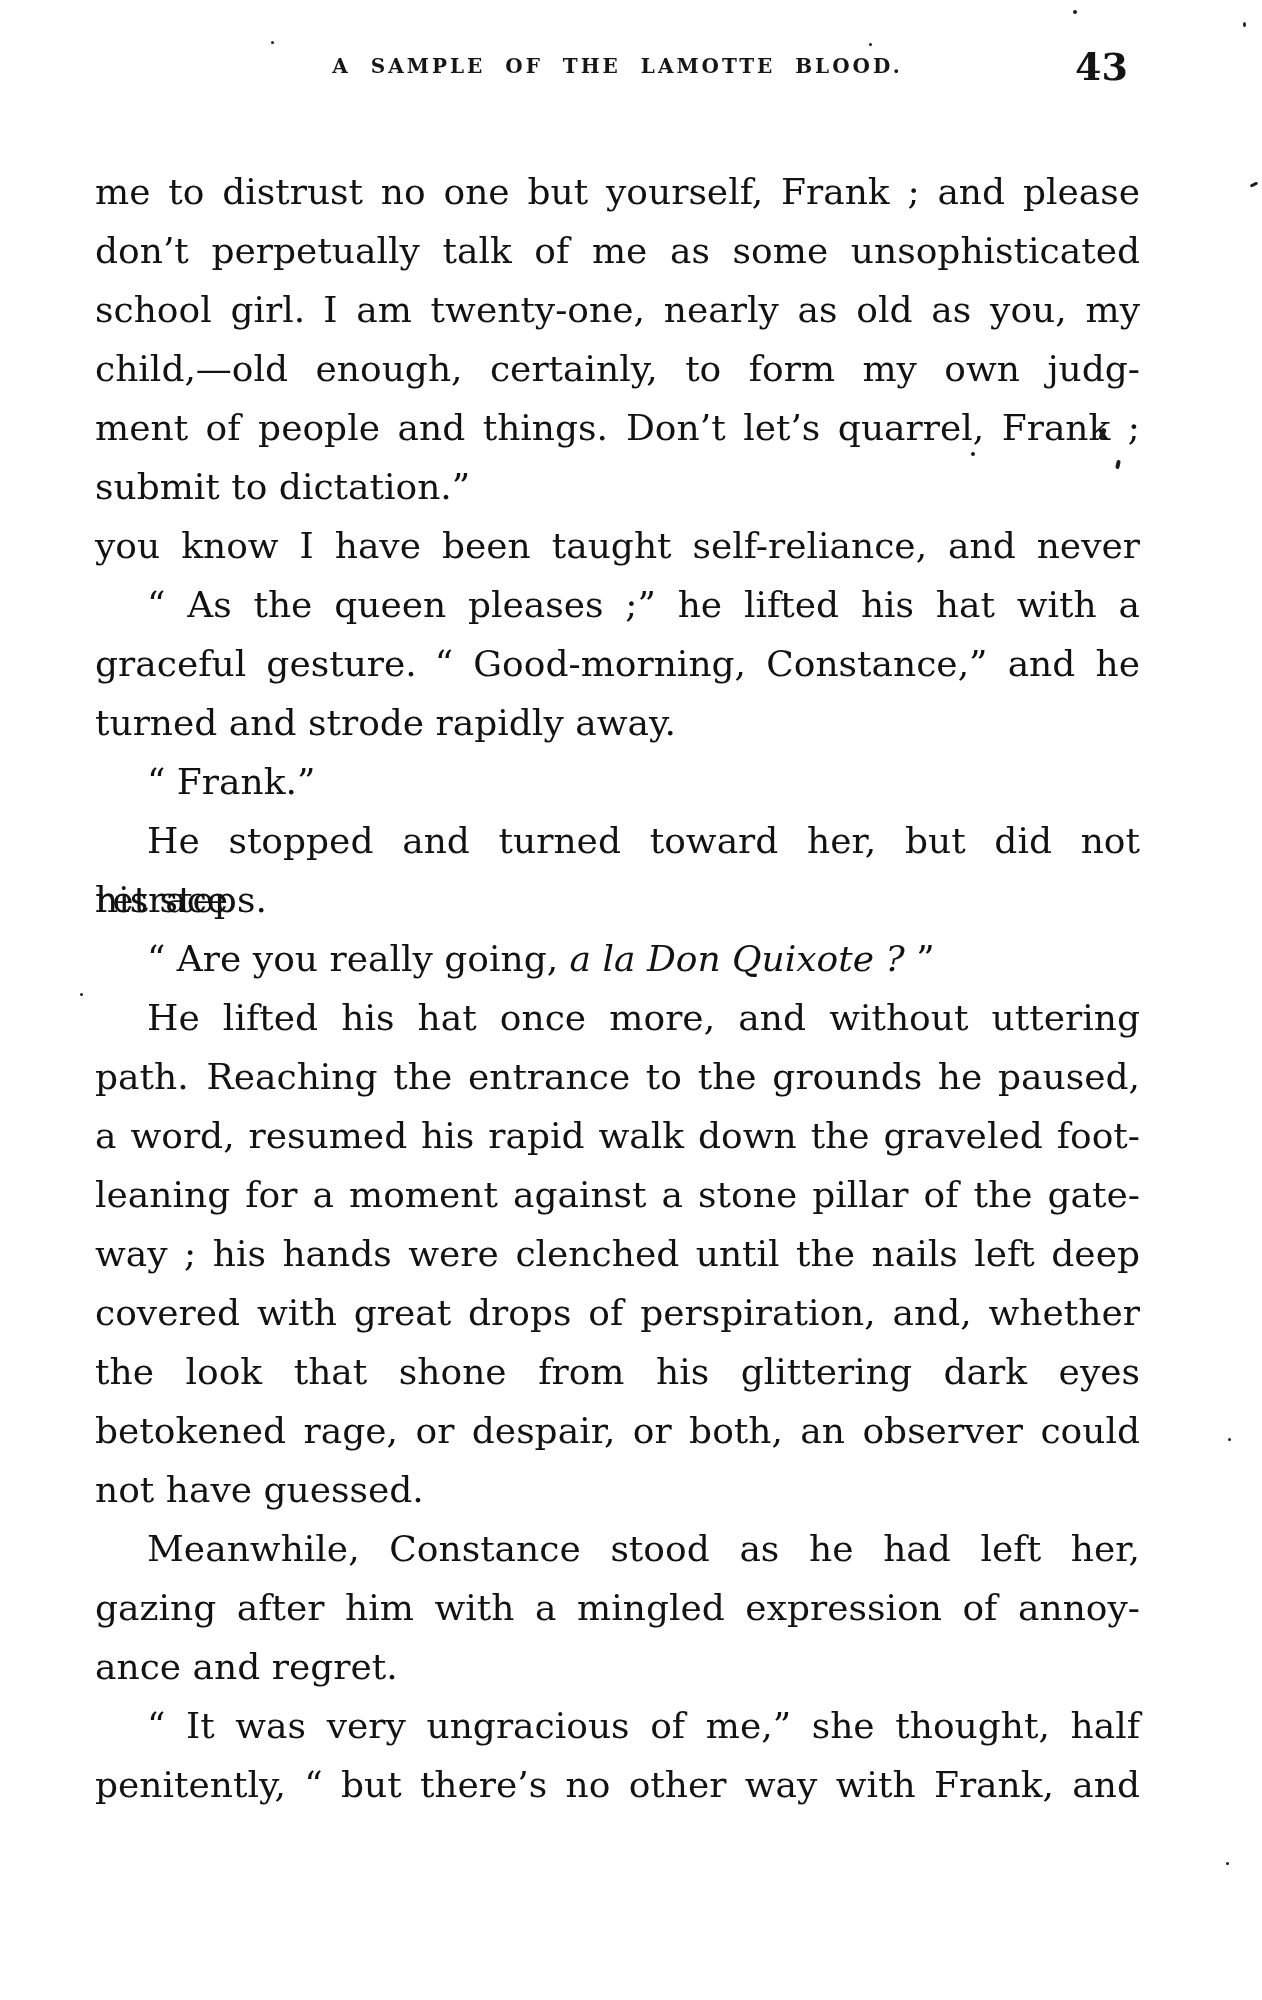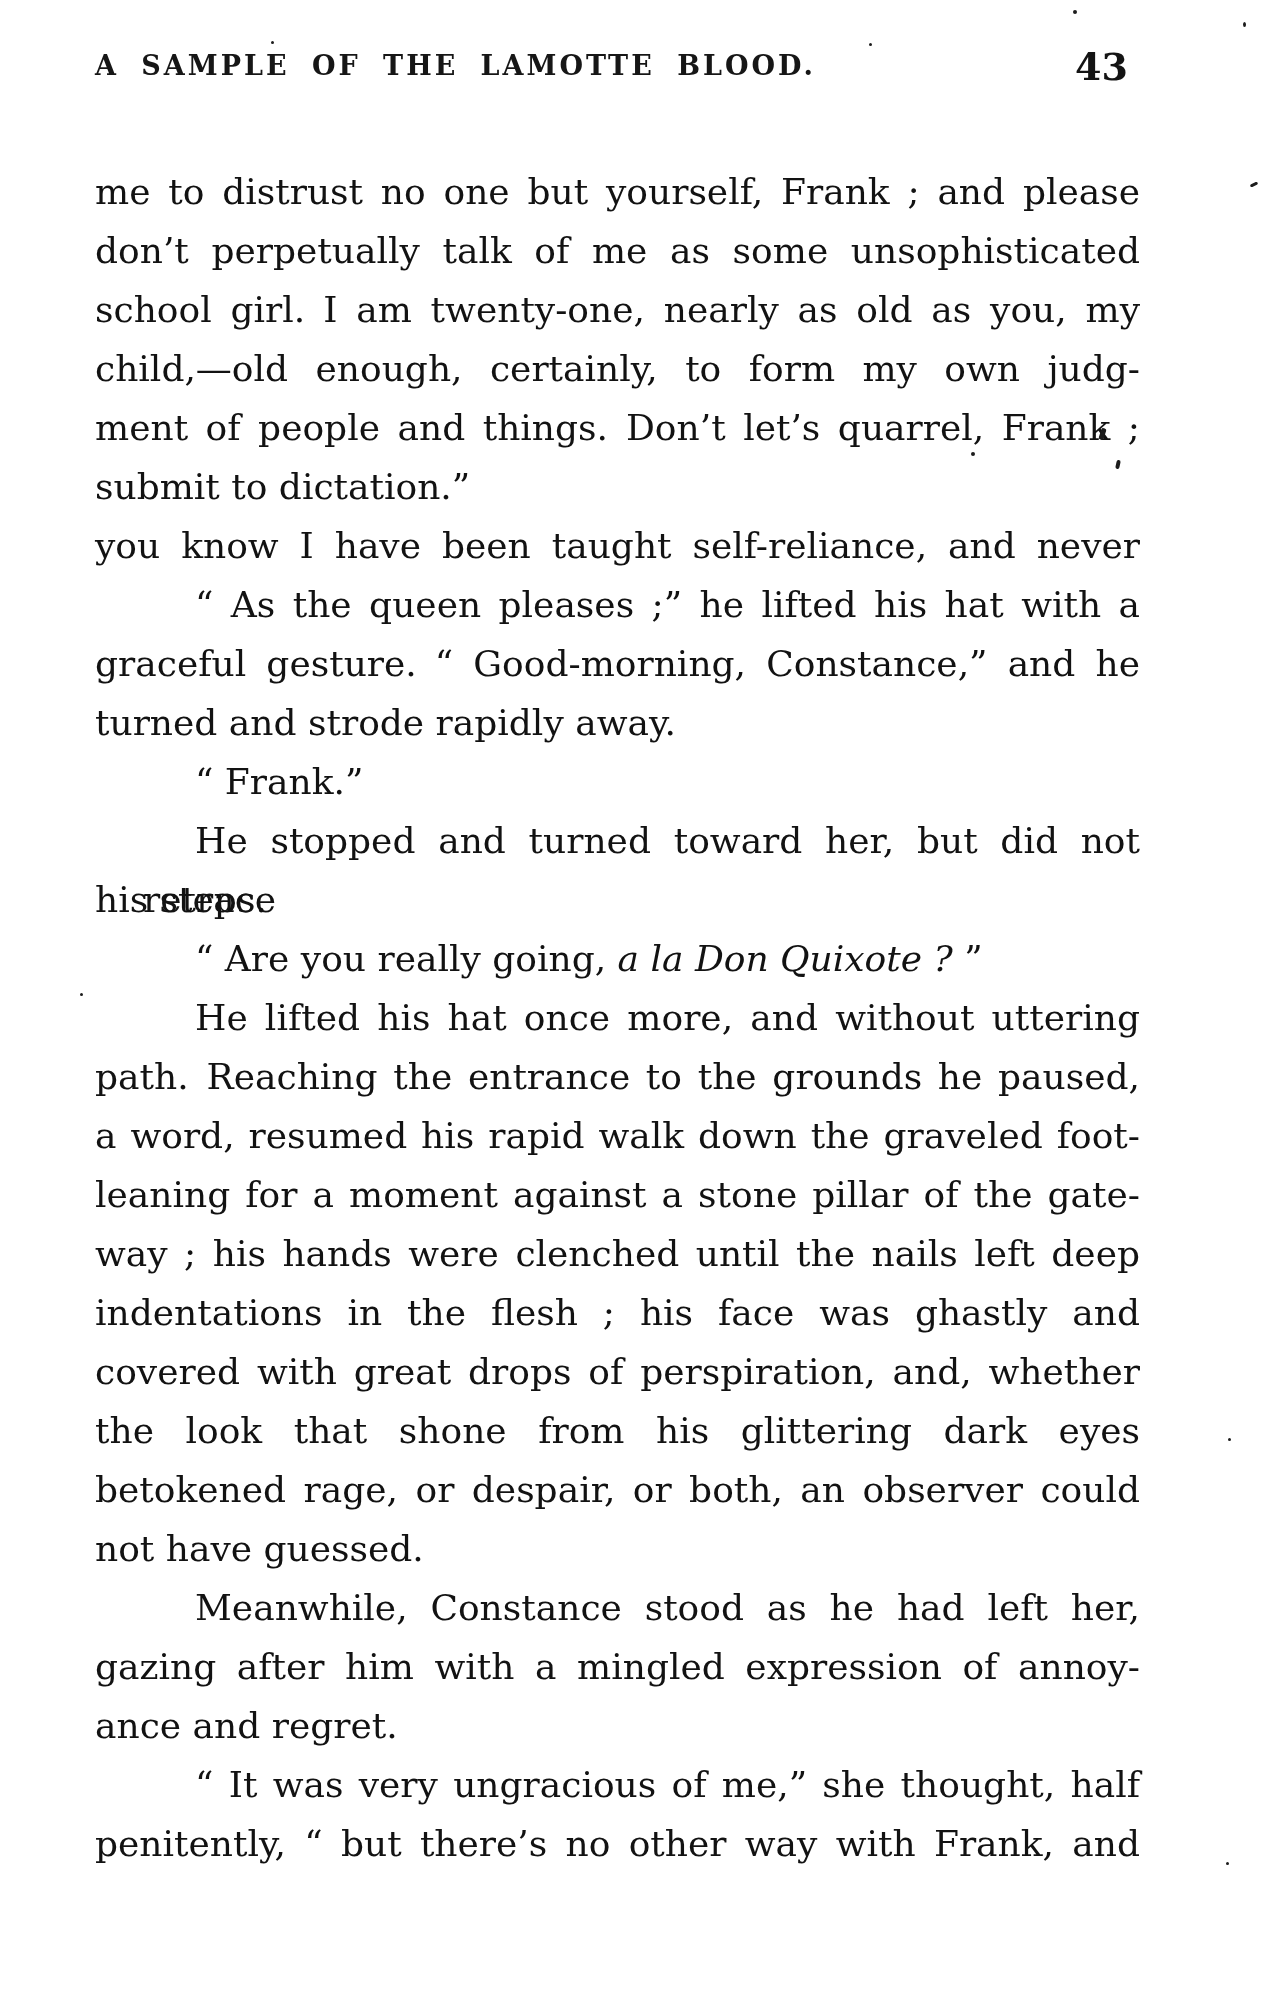--- a/index.html
+++ b/index.html
@@ -18,23 +18,23 @@
   }
   
   .header {
     position: absolute;
     top: 44px;
     left: 95px;
     width: 1045px;
     height: 44px;
   }
   .running-title {
-    text-align: left;
+    text-align: center;
     font-weight: bold;
-    font-size: 27px;
+    font-size: 20px;
     letter-spacing: 3px;
     word-spacing: 10px;
     line-height: 44px;
     color: #161616;
     white-space: nowrap;
   }
   .page-number {
     position: absolute;
     right: 12px;
     top: 0;
@@ -57,21 +57,20 @@
     line-height: 59px;
     white-space: normal;
   }
   .line.j {
     text-align: justify;
     text-align-last: justify;
     text-justify: inter-word;
   }
   .line.in {
     text-indent: 52px;
-    margin-left: 48px;
   }
   .it {
     font-style: italic;
   }
   
   .speck {
     position: absolute;
     background: #1c1c1c;
     border-radius: 50%;
   }
@@ -104,21 +103,20 @@
       <div class="line"><span>turned and strode rapidly away.</span></div>
       <div class="line in"><span>“ Frank.”</span></div>
       <div class="line j in"><span>He stopped and turned toward her, but did not retrace</span></div>
       <div class="line"><span>his steps.</span></div>
       <div class="line in"><span>“ Are you really going, </span><span class="it">a la Don Quixote ? </span><span>”</span></div>
       <div class="line j in"><span>He lifted his hat once more, and without uttering</span></div>
       <div class="line j"><span>path. Reaching the entrance to the grounds he paused,</span></div>
       <div class="line j"><span>a word, resumed his rapid walk down the graveled foot-</span></div>
       <div class="line j"><span>leaning for a moment against a stone pillar of the gate-</span></div>
       <div class="line j"><span>way ; his hands were clenched until the nails left deep</span></div>
-      <div class="line j"><span>indentations in the flesh ; his face was ghastly and</span></div>
       <div class="line j"><span>covered with great drops of perspiration, and, whether</span></div>
       <div class="line j"><span>the look that shone from his glittering dark eyes</span></div>
       <div class="line j"><span>betokened rage, or despair, or both, an observer could</span></div>
       <div class="line"><span>not have guessed.</span></div>
       <div class="line j in"><span>Meanwhile, Constance stood as he had left her,</span></div>
       <div class="line j"><span>gazing after him with a mingled expression of annoy-</span></div>
       <div class="line"><span>ance and regret.</span></div>
       <div class="line j in"><span>“ It was very ungracious of me,” she thought, half</span></div>
       <div class="line j"><span>penitently, “ but there’s no other way with Frank, and</span></div>
     </div>

